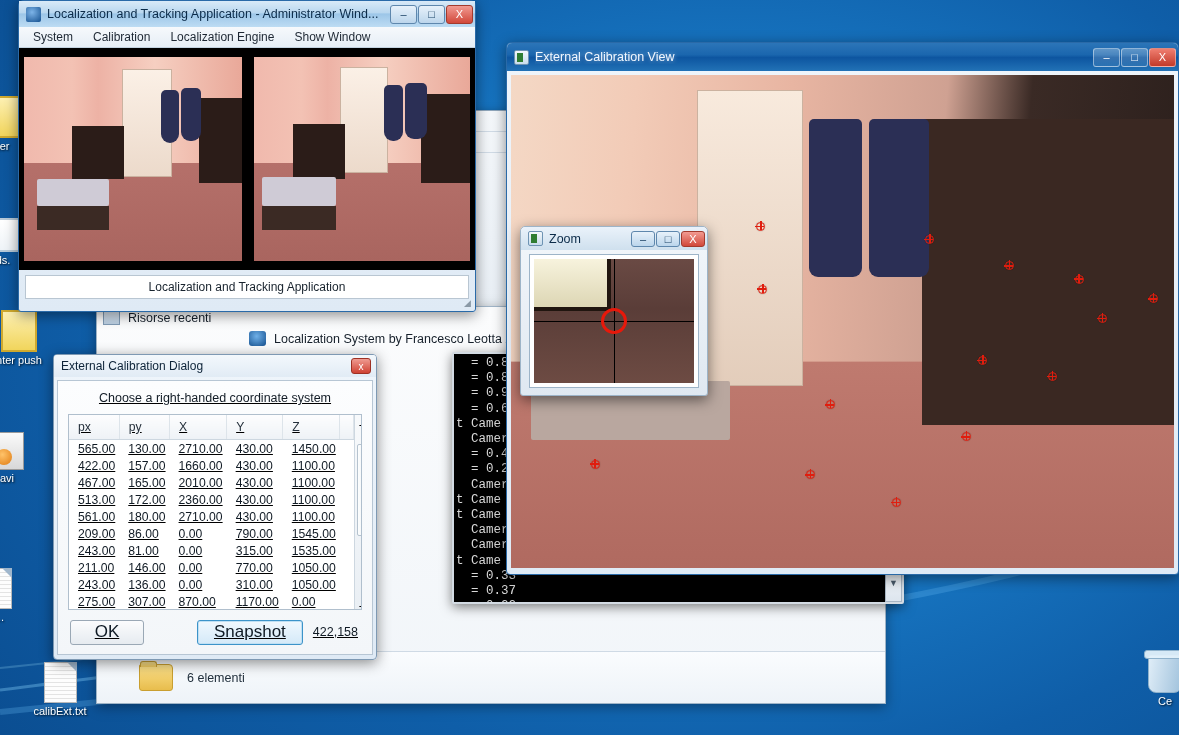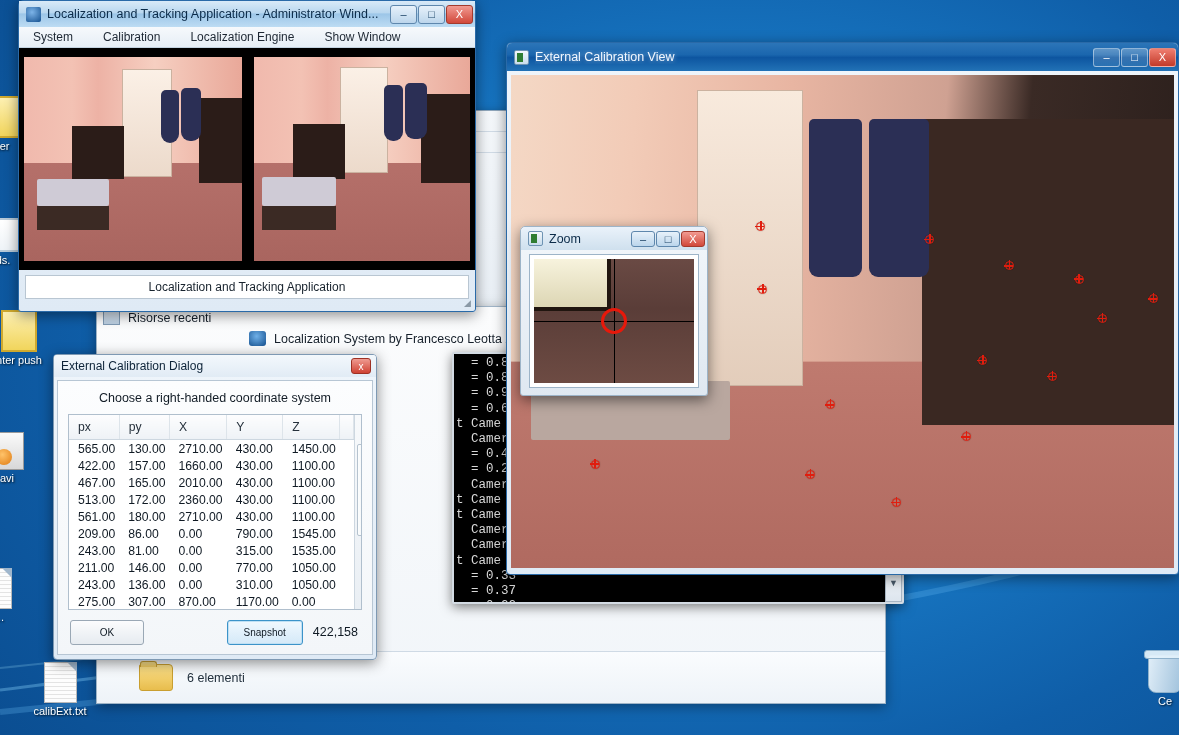--- a/index.html
+++ b/index.html
@@ -127,21 +127,21 @@
     color: #fff;
   }
   .wbtn.close { background: linear-gradient(#f29b92,#d1483a); border-color:#a33a2d; color:#fff; }
   .titlebar.aero .wbtn.close { background: linear-gradient(#ef7e70,#c23a2a); border-color: rgba(255,255,255,.4); }
 
   
   #app-window { left: 18px; top: 0px; width: 458px; height: 312px; }
   #app-window .titlebar { border-radius: 0 0 0 0; }
   .menubar {
     height: 21px; display: flex; align-items: center;
-    padding-left: 6px; gap: 14px;
+    padding-left: 6px; gap: 4px;
     background: linear-gradient(#f6f9fc,#e6eef6);
     border-bottom: 1px solid #c3d3e1;
   }
   .menuitem { font-size: 12px; color: #1d2733; padding: 2px 8px; }
   .cams { display: flex; background: #000; height: 222px; padding: 0; }
   .camview { flex: 1 1 50%; position: relative; overflow: hidden; background:#000; }
   .camview + .camview { border-left: 2px solid #000; }
   .room {
     position: absolute; left: 2%; top: 4%; width: 96%; height: 92%;
     background:
@@ -296,21 +296,21 @@
   .ecd-x {
     width: 20px; height: 16px; margin-left:auto; margin-right:3px;
     background: linear-gradient(#ef9b91,#cf4233);
     border:1px solid #9e3124; border-radius:3px;
     color:#fff; font-size:10px; display:flex; align-items:center; justify-content:center;
   }
   .ecd-body {
     margin: 3px; height: 275px;
     background: linear-gradient(#fcfdfe,#f3f6f9);
     border: 1px solid #b7c6d4;
-    display:flex; flex-direction:column;
+    display:flex; flex-direction:column;text-decoration:underline;
   }
   .ecd-prompt { text-align:center; font-size: 12.5px; color:#121c26; padding: 10px 0 9px; }
   .tablewrap {
     margin: 0 10px; flex: 1 1 auto; background:#fff; border:1px solid #b0bfcd;
     display:flex; overflow:hidden; position:relative;
   }
   table.calib { width: 100%; border-collapse: collapse; font-size: 12.2px; color:#101a24; }
   table.calib th {
     font-weight: normal; text-align:left; padding: 5px 4px 5px 9px;
     background: linear-gradient(#fdfdfe,#eef2f6);
@@ -332,21 +332,21 @@
     display:flex; align-items:center; justify-content:center;
     font-size: 8px; color:#6d7c8a;
   }
   .ecd-foot {
     height: 44px; display:flex; align-items:center; padding: 0 14px 0 12px; gap: 10px;
   }
   .btn {
     height: 25px; min-width: 74px; padding: 0 16px;
     background: linear-gradient(#fbfcfd,#e6ebf0);
     border: 1px solid #9aa8b5; border-radius: 3px;
-    font-size: 10px; color:#0f1a24;
+    font-size: 17px; color:#0f1a24;
     display:flex; align-items:center; justify-content:center;
   }
   .btn.default {
     background: linear-gradient(#f0f8fe,#d4e9f8);
     border: 1px solid #3c93c9; box-shadow: 0 0 0 1px #bfe0f4 inset;
   }
   .coord { margin-left:auto; font-size: 12.5px; color:#101a24; }
 
   .spacer { flex: 1 1 auto; }
 </style>

